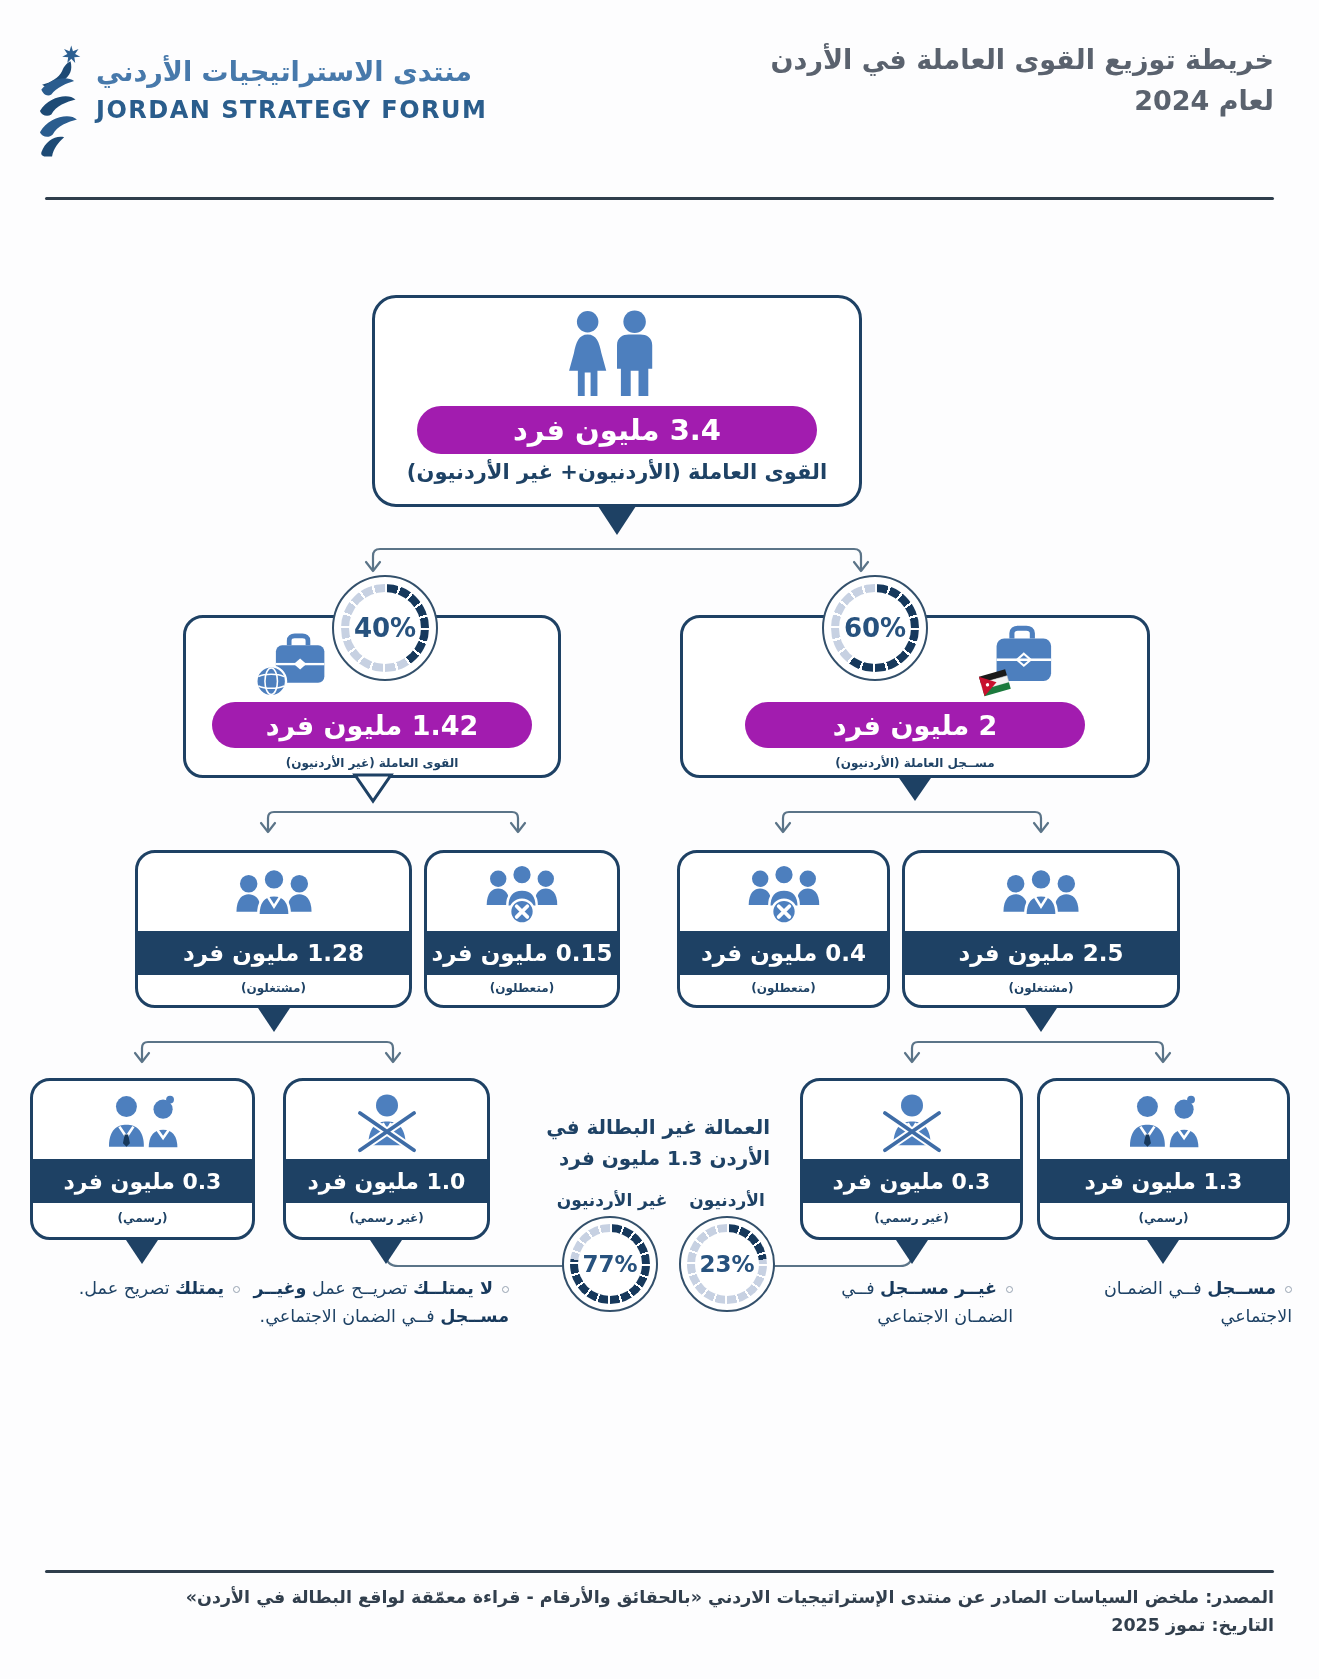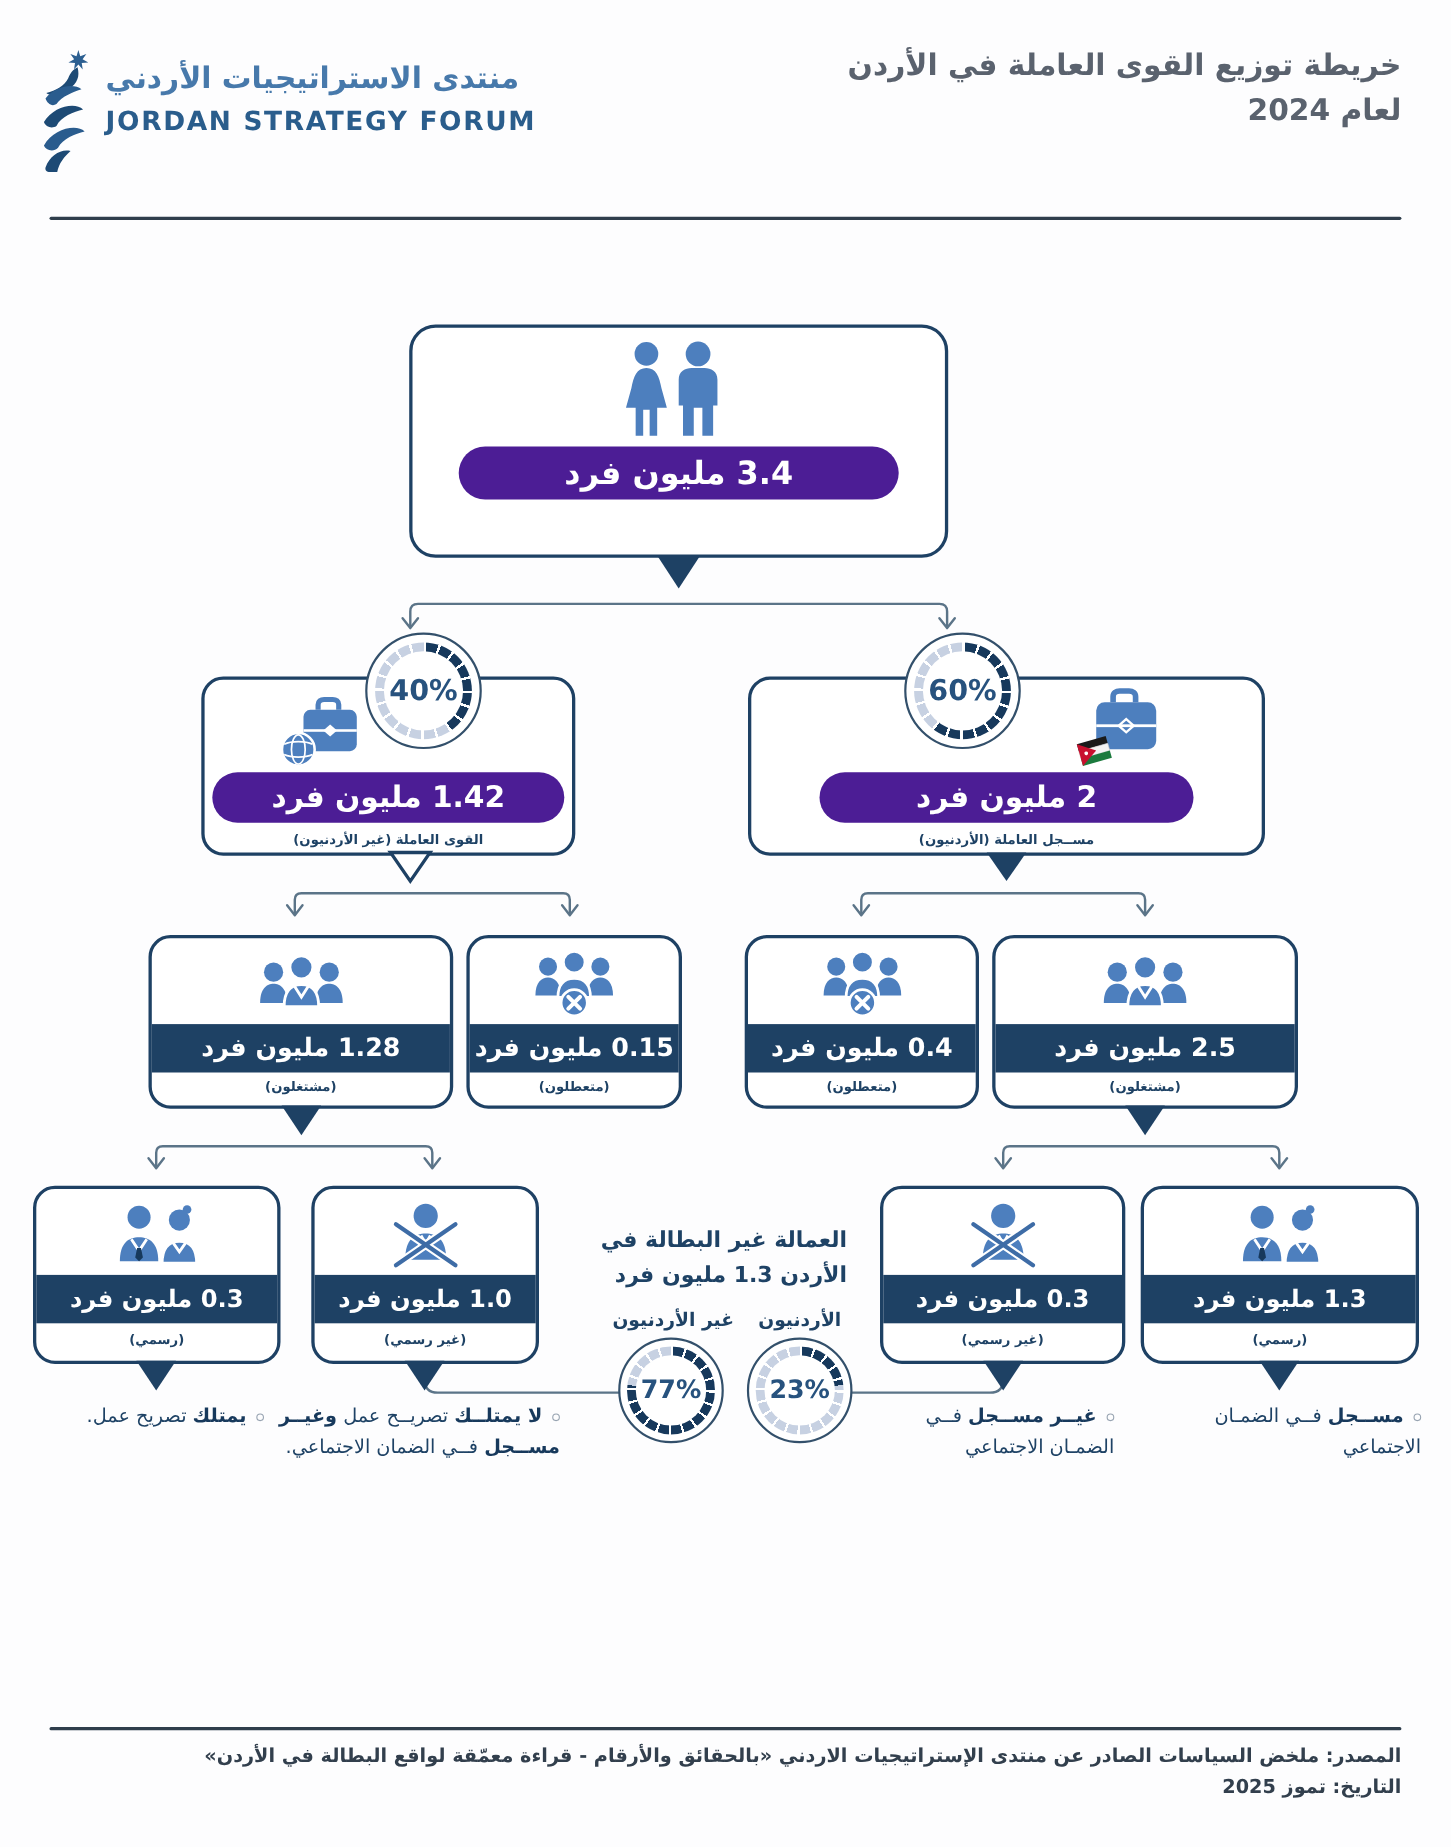--- a/index.html
+++ b/index.html
@@ -10,21 +10,21 @@
   .logo-svg{position:absolute;left:30px;top:22px;}
   .logo-ar{position:absolute;left:96px;top:56px;font-size:27px;font-weight:600;color:#4779ab;direction:rtl;}
   .logo-en{position:absolute;left:96px;top:96px;font-size:24px;font-weight:600;color:#2a5d8c;letter-spacing:1.5px;}
   .page-title{position:absolute;right:45px;top:40px;width:660px;text-align:right;direction:rtl;color:#5a626e;font-weight:800;font-size:27px;line-height:1.5;}
   .rule{position:absolute;height:3px;background:#2f3e4c;border-radius:2px;}
 
   
   .node{position:absolute;background:#ffffff;border:3px solid #1e4164;border-radius:20px;text-align:center;}
   .tab{position:absolute;top:-13px;left:50%;transform:translateX(-50%);height:32px;background:#1e4164;border-radius:12px 12px 0 0;z-index:-1;}
   .icon-row{display:flex;align-items:center;justify-content:center;}
-  .pill{background:#4c1d95;color:#fff;font-weight:800;border-radius:27px;display:flex;align-items:center;justify-content:center;direction:rtl;}
+  .pill{background:#a21caf;color:#fff;font-weight:800;border-radius:27px;display:flex;align-items:center;justify-content:center;direction:rtl;}
   .band{background:#1e4164;color:#fff;font-weight:800;height:44px;display:flex;align-items:center;justify-content:center;direction:rtl;font-size:23px;}
   .node-label{color:#1e4265;font-weight:700;font-size:12px;direction:rtl;}
   .l2-icon{position:absolute;}
   .l2-pill{position:absolute;left:50%;transform:translateX(-50%);top:84px;height:46px;font-size:27px;}
   .l2-label{position:absolute;top:138px;width:100%;}
 
   
   .donut-wrap{position:absolute;border-radius:50%;background:#fff;border:2.5px solid #33506b;display:flex;align-items:center;justify-content:center;z-index:5;}
   .donut-lg{width:106px;height:106px;}
   .donut-md{width:96px;height:96px;}
@@ -152,23 +152,24 @@
   <div class="rule" style="left:45px;top:197px;width:1229px;"></div>
 
   <div class="node" style="left:372px;top:295px;width:490px;height:212px;border-radius:24px;">
     <div class="tab" style="width:330px;"></div>
     <div class="icon-row" style="margin-top:12px;">
       <svg width="118" height="90">
           <use href="#ic-pair"></use>
         </svg>
     </div>
     <div class="pill" style="width:400px;height:48px;margin:6px auto 6px;font-size:29px;">3.4 مليون فرد</div>
-  </div>
-
-  <div class="node" style="left:183px;top:615px;width:340px;height:163px;">
+    <div class="node-label" style="font-size:21px;">القوى العاملة (الأردنيون+ غير الأردنيون)</div>
+  </div>
+
+  <div class="node" style="left:183px;top:615px;width:378px;height:163px;">
     <div class="tab" style="width:210px;"></div>
     <div class="l2-icon" style="left:68px;top:14px;">
       <svg width="86" height="72">
           <use href="#ic-case-globe"></use>
         </svg>
     </div>
     <div class="pill l2-pill" style="width:320px;">1.42 مليون فرد</div>
     <div class="node-label l2-label">القوى العاملة (غير الأردنيون)</div>
   </div>
 

